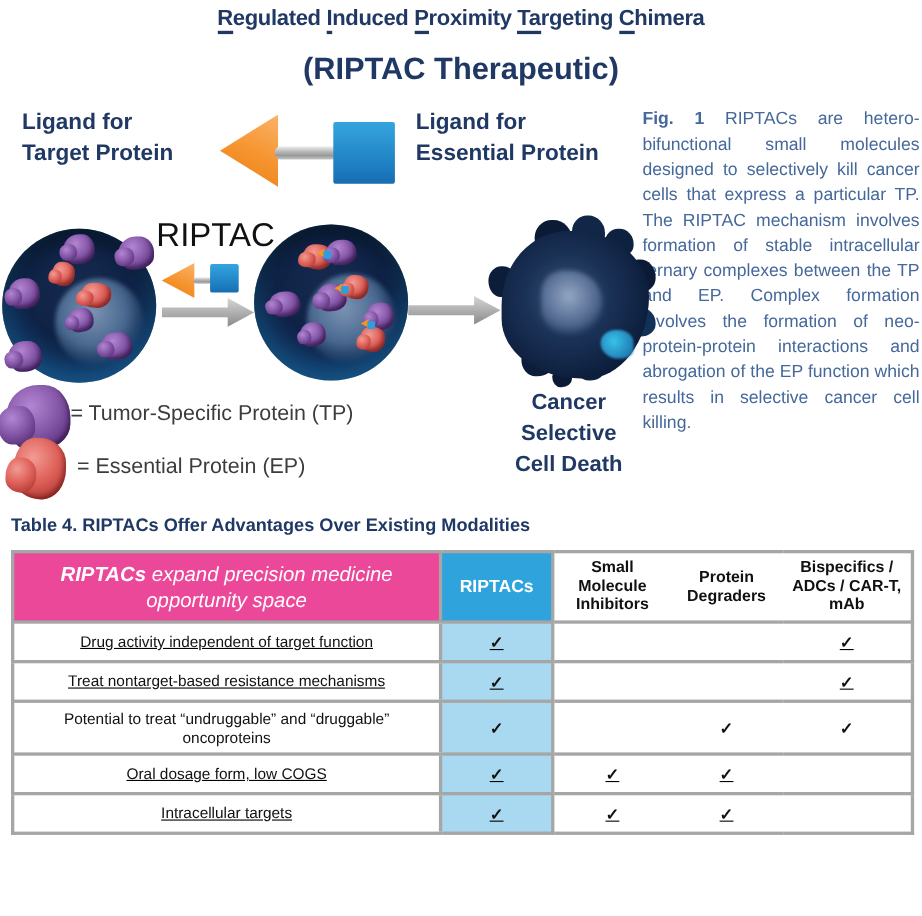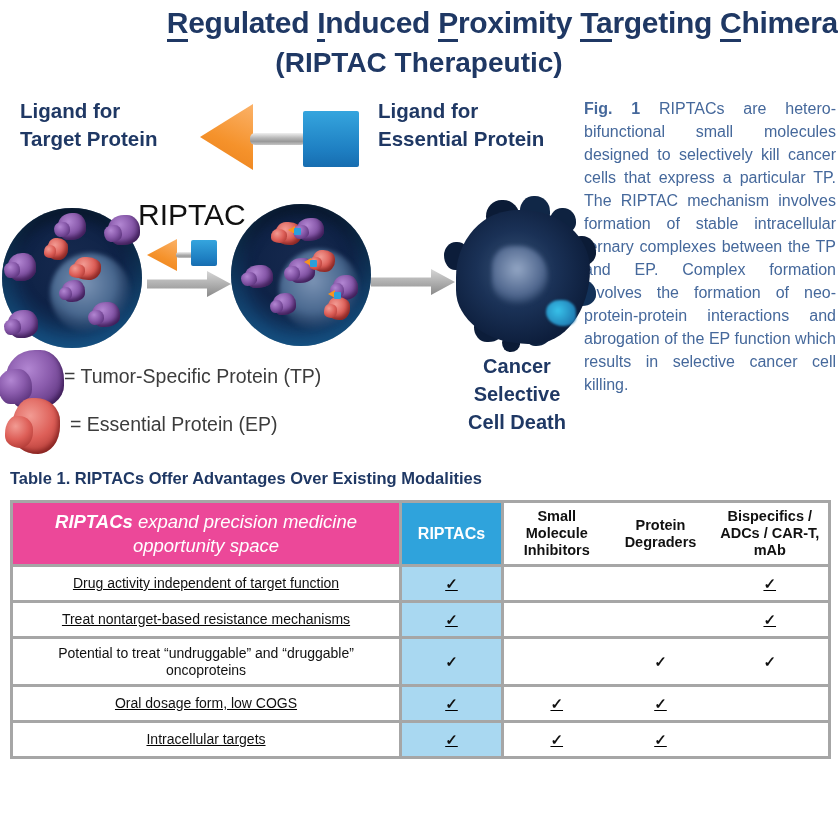--- a/index.html
+++ b/index.html
@@ -1,31 +1,31 @@
 <!DOCTYPE html>
 <html><head>
 <meta charset="utf-8">
 <style>
   html,body{margin:0;padding:0;background:#fff;}
   #stage{position:relative;width:838px;height:833px;background:#fff;overflow:hidden;
          font-family:"Liberation Sans",sans-serif;}
 
   
-  .title1{position:absolute;top:6px;left:0;width:100%;text-align:right;
-          font-size:30px;font-weight:700;color:#1F3864;letter-spacing:-.3px;white-space:pre;}
+  .title1{position:absolute;top:6px;left:0;width:100%;text-align:center;
+          font-size:20px;font-weight:700;color:#1F3864;letter-spacing:-.3px;white-space:pre;}
   .title1 .lead{border-bottom:3px solid #1F3864;padding-bottom:0;}
   .title2{position:absolute;top:47px;left:0;width:100%;text-align:center;
           font-size:28px;font-weight:700;color:#1F3864;}
 
   
   .ligand-label{position:absolute;font-size:20.5px;font-weight:700;color:#1F3864;
                 line-height:28px;text-align:left;white-space:pre-line;}
   #ligand-target{left:20px;top:97px;width:196px;}
   #ligand-essential{left:378px;top:97px;width:208px;}
-  #riptac-label{position:absolute;left:138px;top:198px;width:116px;text-align:left;
+  #riptac-label{position:absolute;left:138px;top:198px;width:116px;text-align:center;
                 font-size:30px;font-weight:500;color:#111;}
   #cancer-label{position:absolute;left:437px;top:352px;width:160px;text-align:center;
                 font-size:20px;font-weight:700;color:#1F3864;line-height:28px;white-space:pre-line;}
 
   
   .tri{position:absolute;background:linear-gradient(205deg,#FBB269 0%,#F5922B 55%,#E97F1A 100%);
        clip-path:polygon(0% 50%,100% 0%,100% 100%);}
   .sq{position:absolute;background:linear-gradient(180deg,#35A5DE 0%,#1E7FC2 70%,#176DB0 100%);
       border-radius:2px;}
   .bar{position:absolute;background:linear-gradient(180deg,#F0F0F0 0%,#B9B9B9 40%,#999 70%,#C6C6C6 100%);
@@ -203,21 +203,21 @@
   </div>
   <div id="cancer-label">Cancer
 Selective
 Cell Death</div>
 
   <div id="legend-tp-blob" class="blob tp-blob"></div>
   <div id="legend-tp-text" class="legend-text">= Tumor-Specific Protein (TP)</div>
   <div id="legend-ep-blob" class="blob ep-blob"></div>
   <div id="legend-ep-text" class="legend-text">= Essential Protein (EP)</div>
 
-  <div id="table-title">Table 1. RIPTACs Offer Advantages Over Existing Modalities</div>
+  <div id="table-title">Table 4. RIPTACs Offer Advantages Over Existing Modalities</div>
 
   <table id="cmp-table">
     <colgroup>
       <col style="width:389px">
         <col style="width:102px">
         <col style="width:107px">
       <col style="width:102px">
         <col style="width:118px">
     </colgroup>
     <thead>

